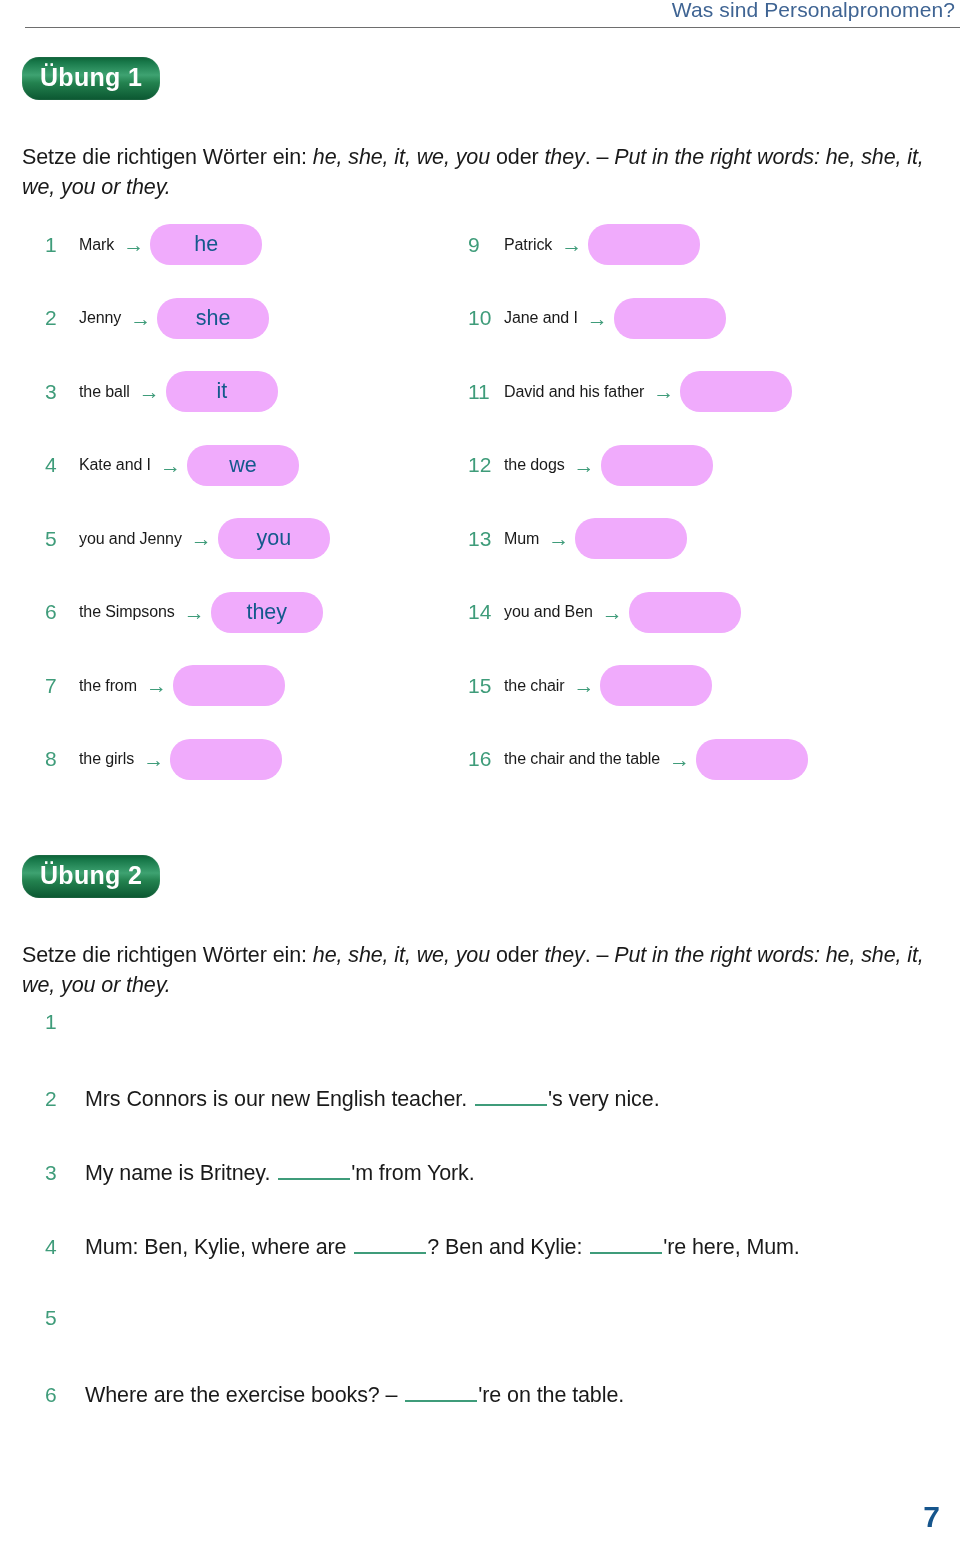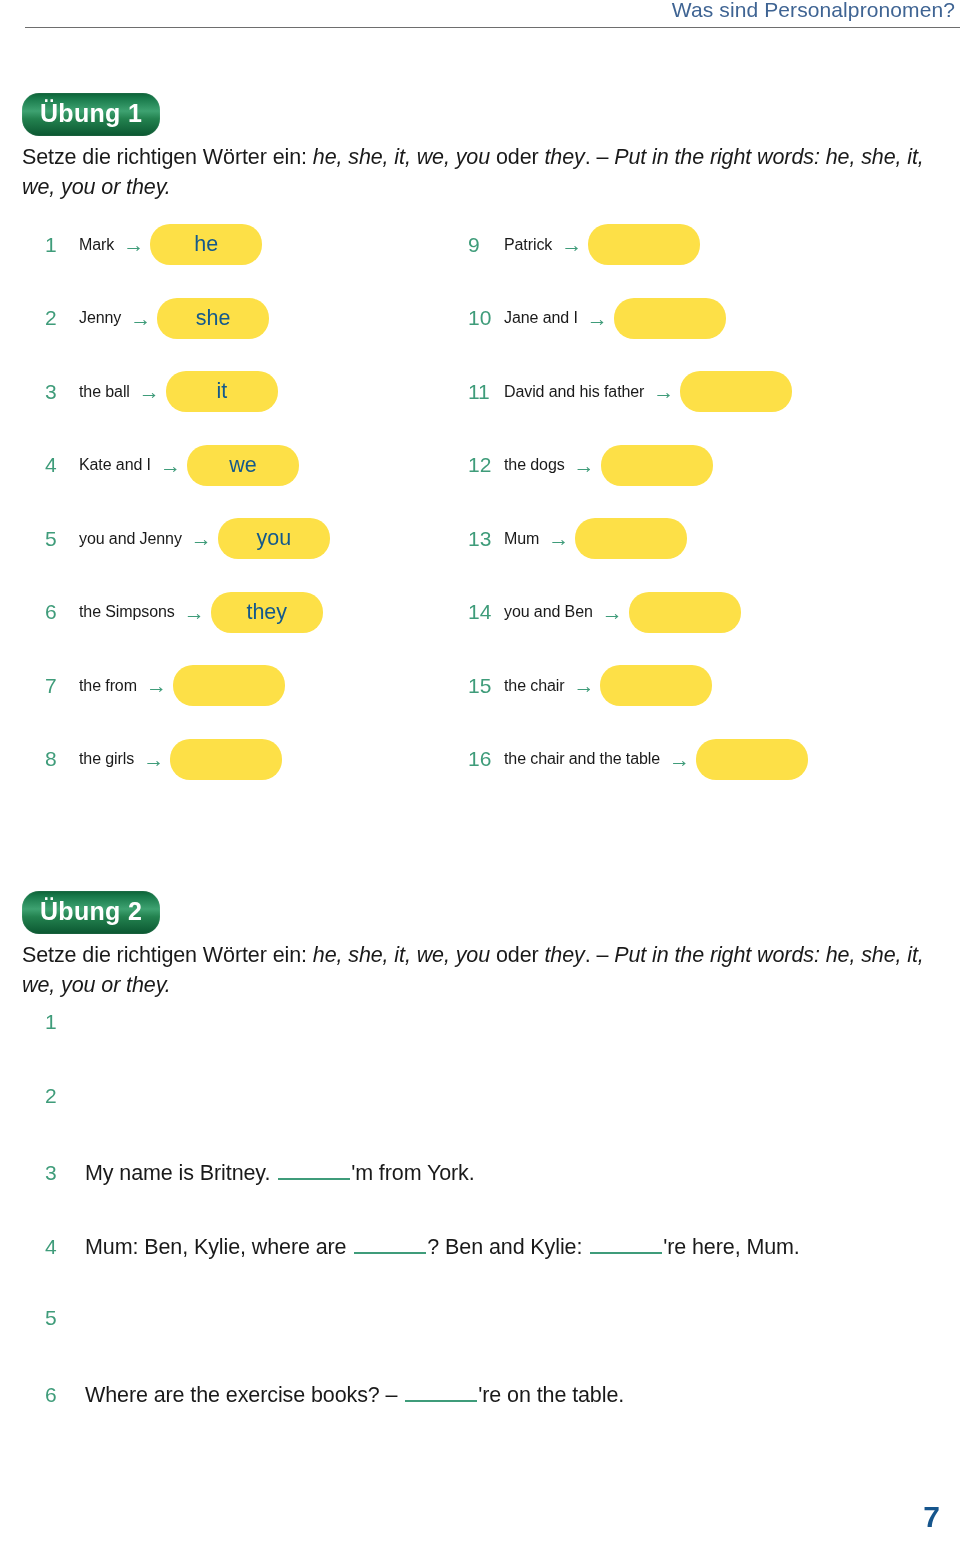--- a/index.html
+++ b/index.html
@@ -52,21 +52,20 @@
     padding: 8px 18px 10px 18px;
     border-radius: 17px;
     background: linear-gradient(to bottom,
         #0d6137 0%,
         #18794a 12%,
         #3ea271 42%,
         #23824f 60%,
         #0b5731 100%);
     box-shadow: inset 0 0 0 1px rgba(255,255,255,.05);
     letter-spacing: .3px;
-    margin-top: 36px;
   }
 
   .badge-row { position: absolute; }
 
   
   .instructions {
     position: absolute;
     font-size: 21.5px;
     line-height: 1.38;
     color: #1a1a1a;
@@ -107,21 +106,21 @@
     color: #1a1a1a;
     letter-spacing: -.1px;
   }
   .ex1-arrow {
     color: #3f9c7a;
     font-size: 21px;
     margin: 0 6px 0 9px;
     line-height: 1;
   }
   .ex1-box {
-    background: #fde047;
+    background: #f0abfc;
     border-radius: 20px;
     width: 112px;
     height: 41px;
     display: flex;
     align-items: center;
     justify-content: center;
     font-size: 21.5px;
     color: #14598c;
   }
 
@@ -293,20 +292,21 @@
 <div class="instructions" style="left:22px; top:911px; width:910px;">
   <span>Setze die richtigen Wörter ein: </span><i>he, she, it, we, you</i><span> oder </span><i>they</i><span>. – </span><i>Put in the right words: he, she, it, we, you or they.</i>
 </div>
 
 <div class="ex2" id="ex2-list" style="top:1010px;">
     <div class="ex2-row">
       <span class="ex2-num">1</span>
     </div>
     <div class="ex2-row">
       <span class="ex2-num">2</span>
+      <span class="ex2-text"><span>Mrs Connors is our new English teacher. </span><span class="blank"></span><span>'s very nice.</span></span>
     </div>
     <div class="ex2-row">
       <span class="ex2-num">3</span>
       <span class="ex2-text"><span>My name is Britney. </span><span class="blank"></span><span>'m from York.</span></span>
     </div>
     <div class="ex2-row">
       <span class="ex2-num">4</span>
       <span class="ex2-text"><span>Mum: Ben, Kylie, where are </span><span class="blank"></span><span>? Ben and Kylie: </span><span class="blank"></span><span>'re here, Mum.</span></span>
     </div>
     <div class="ex2-row">

